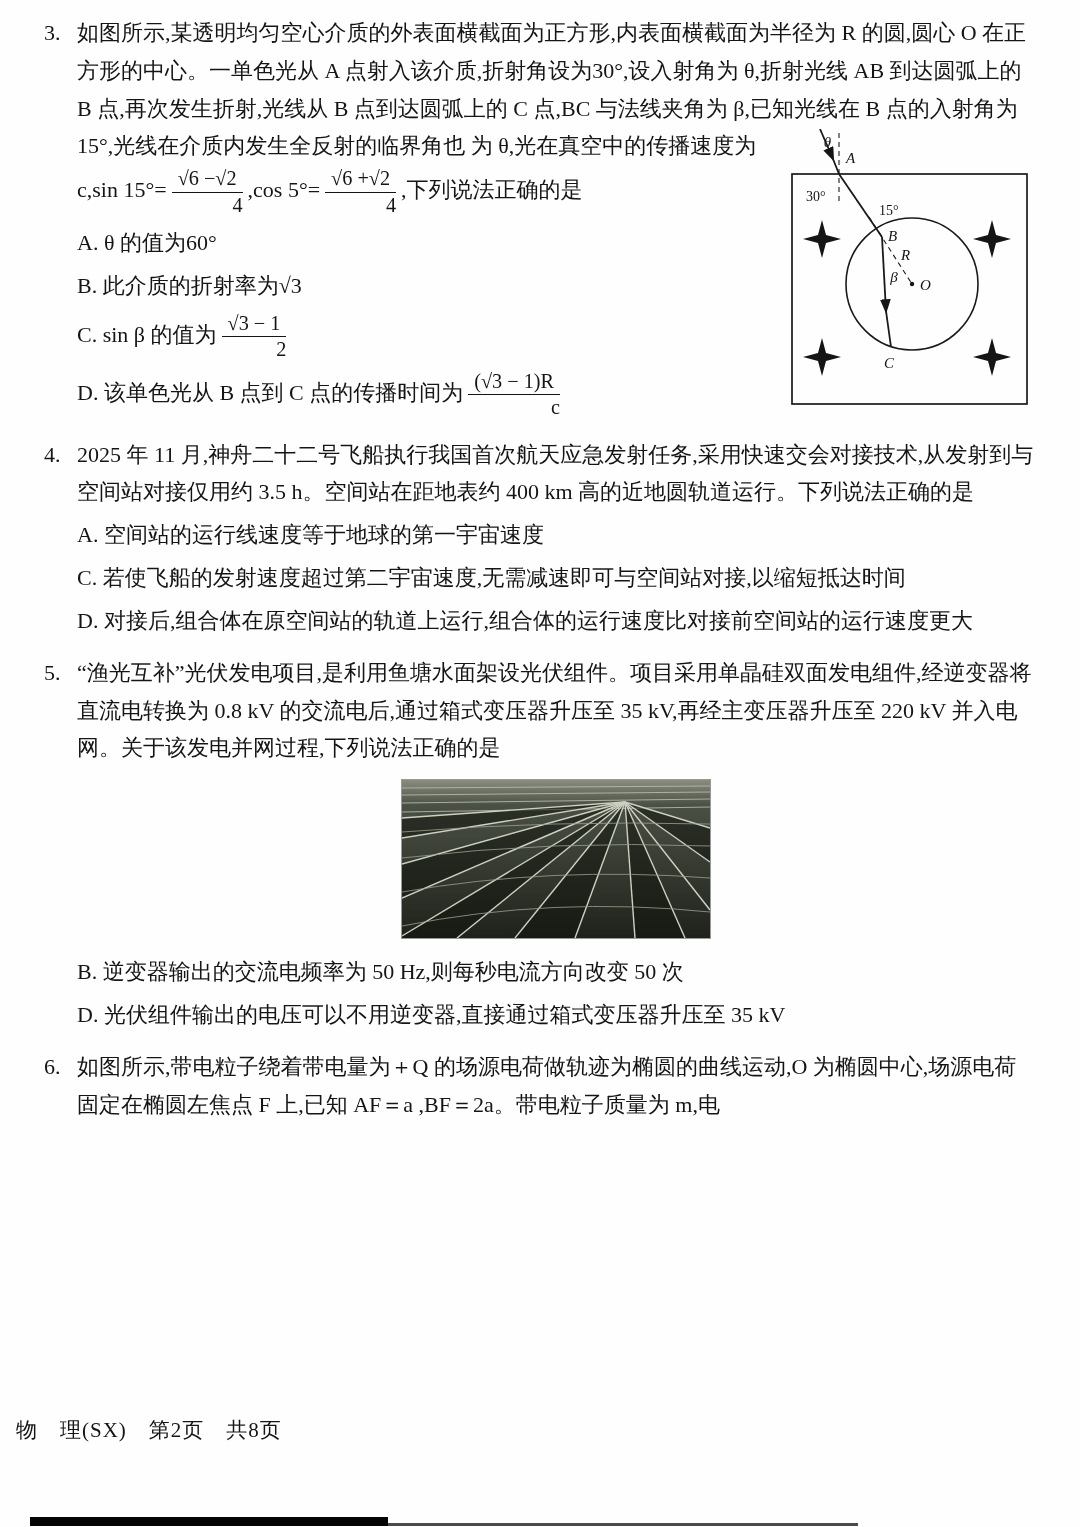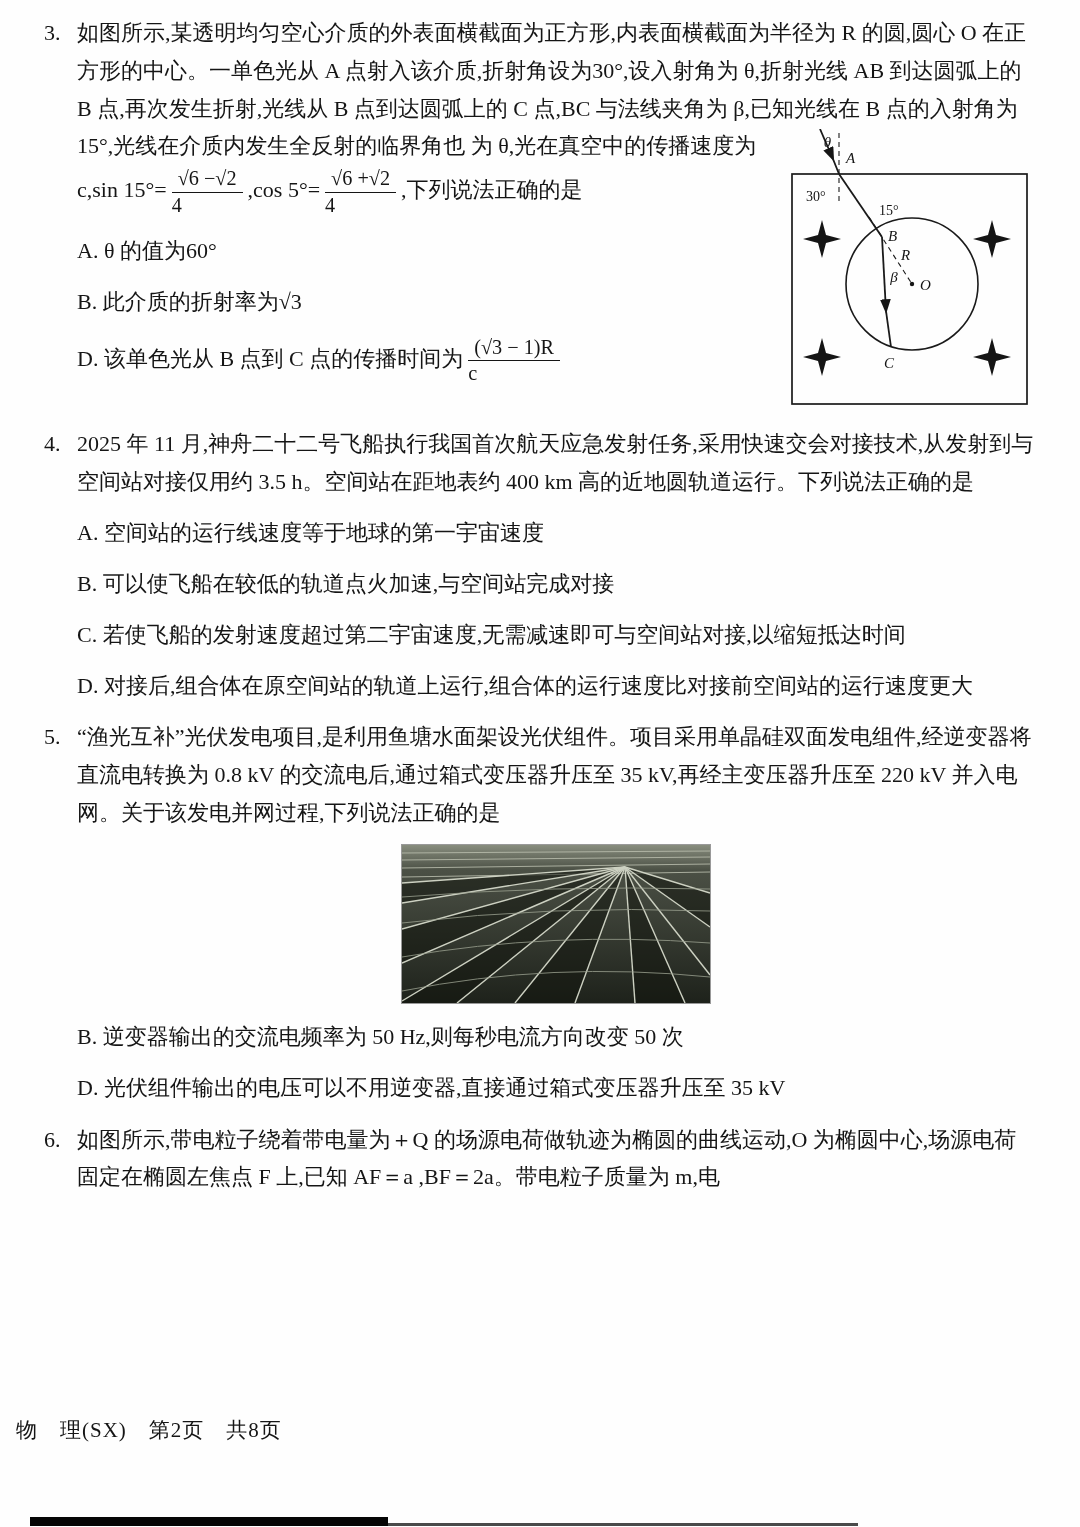--- a/index.html
+++ b/index.html
@@ -13,25 +13,25 @@
     font-size: 22px;
     line-height: 1.72;
     color: #151515;
     box-sizing: border-box;
     padding: 14px 46px 0 44px;
     overflow: hidden;
   }
   .question { position: relative; padding-left: 33px; clear: both; margin-top: 14px; }
   .question:first-child { margin-top: 0; }
   .qnum { position: absolute; left: 0; top: 0; }
-  .opt { padding-left: 34px; text-indent: -34px; margin: 13px 0; }
+  .opt { padding-left: 34px; text-indent: -34px; margin: 5px 0; }
   .frac {
     display: inline-block;
     vertical-align: middle;
-    text-align: left;
+    text-align: right;
     line-height: 1.15;
     margin: 2px 5px;
     font-size: 0.92em;
     text-indent: 0;
   }
   .frac .fnum { display: block; border-bottom: 1.6px solid #151515; padding: 0 6px 1px; }
   .frac .fden { display: block; padding-top: 1px; }
   .figure-float { float: right; width: 252px; margin: 2px 0 6px 14px; }
   .figure-float svg { display: block; }
   .photo-wrap { display: flex; justify-content: center; margin: 12px 0 14px; }
@@ -93,30 +93,30 @@
           <text x="106" y="112" text-anchor="start" class="fig-label">B</text>
           <text x="119" y="131" text-anchor="start" class="fig-label">R</text>
           <text x="112" y="153" text-anchor="middle" class="fig-label">β</text>
           <text x="138" y="161" text-anchor="start" class="fig-label">O</text>
           <text x="107" y="239" text-anchor="middle" class="fig-label">C</text>
         </svg>
       </span>
       <span>为 θ,光在真空中的传播速度为 c,sin 15°=</span><span class="frac"><span class="fnum">√6 −√2</span><span class="fden">4</span></span><span>,cos 5°=</span><span class="frac"><span class="fnum">√6 +√2</span><span class="fden">4</span></span><span>,下列说法正确的是</span>
       <div class="opt">A. θ 的值为60°</div>
       <div class="opt">B. 此介质的折射率为√3</div>
+      <div class="opt"><span>C. sin β 的值为</span><span class="frac"><span class="fnum">√3 − 1</span><span class="fden">2</span></span></div>
       <div class="opt"><span>D. 该单色光从 B 点到 C 点的传播时间为</span><span class="frac"><span class="fnum">(√3 − 1)R</span><span class="fden">c</span></span></div>
     </div>
   </div>
 
   <div class="question">
     <span class="qnum">4.</span>
     <div class="qbody">
       <span>2025 年 11 月,神舟二十二号飞船执行我国首次航天应急发射任务,采用快速交会对接技术,从发射到与空间站对接仅用约 3.5 h。空间站在距地表约 400 km 高的近地圆轨道运行。下列说法正确的是</span>
       <div class="opt">A. 空间站的运行线速度等于地球的第一宇宙速度</div>
-      <div class="opt">B. 可以使飞船在较低的轨道点火加速,与空间站完成对接</div>
       <div class="opt">C. 若使飞船的发射速度超过第二宇宙速度,无需减速即可与空间站对接,以缩短抵达时间</div>
       <div class="opt">D. 对接后,组合体在原空间站的轨道上运行,组合体的运行速度比对接前空间站的运行速度更大</div>
     </div>
   </div>
 
   <div class="question">
     <span class="qnum">5.</span>
     <div class="qbody">
       <span>“渔光互补”光伏发电项目,是利用鱼塘水面架设光伏组件。项目采用单晶硅双面发电组件,经逆变器将直流电转换为 0.8 kV 的交流电后,通过箱式变压器升压至 35 kV,再经主变压器升压至 220 kV 并入电网。关于该发电并网过程,下列说法正确的是</span>
       <div class="photo-wrap">

